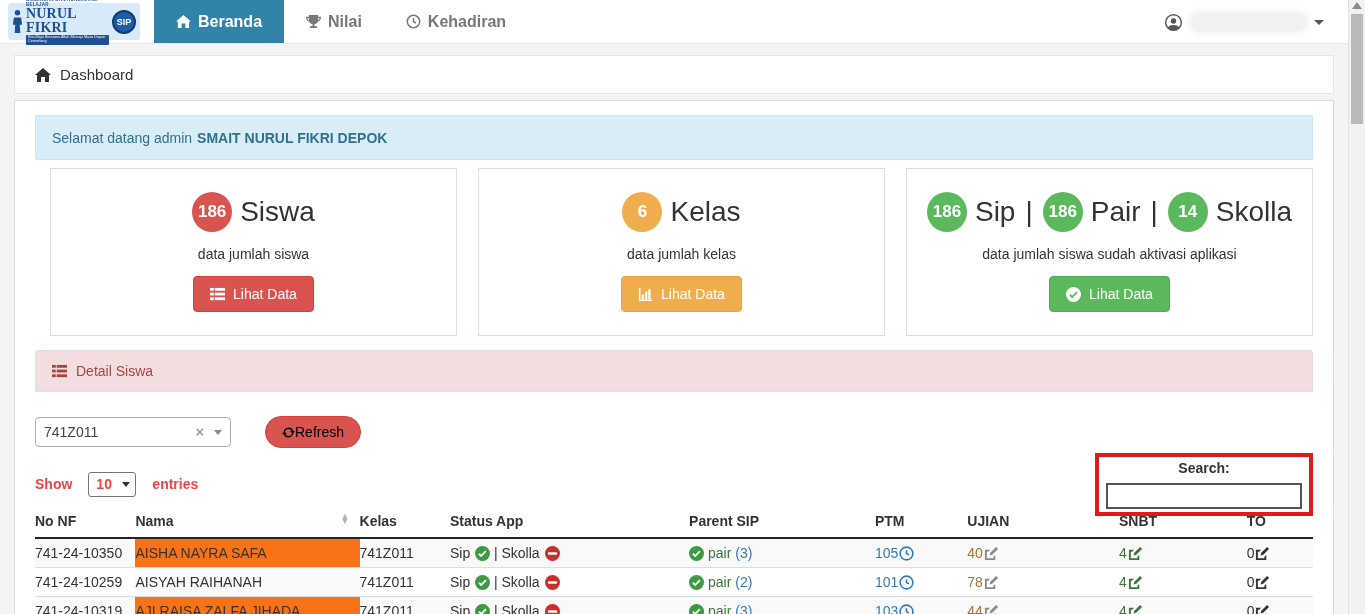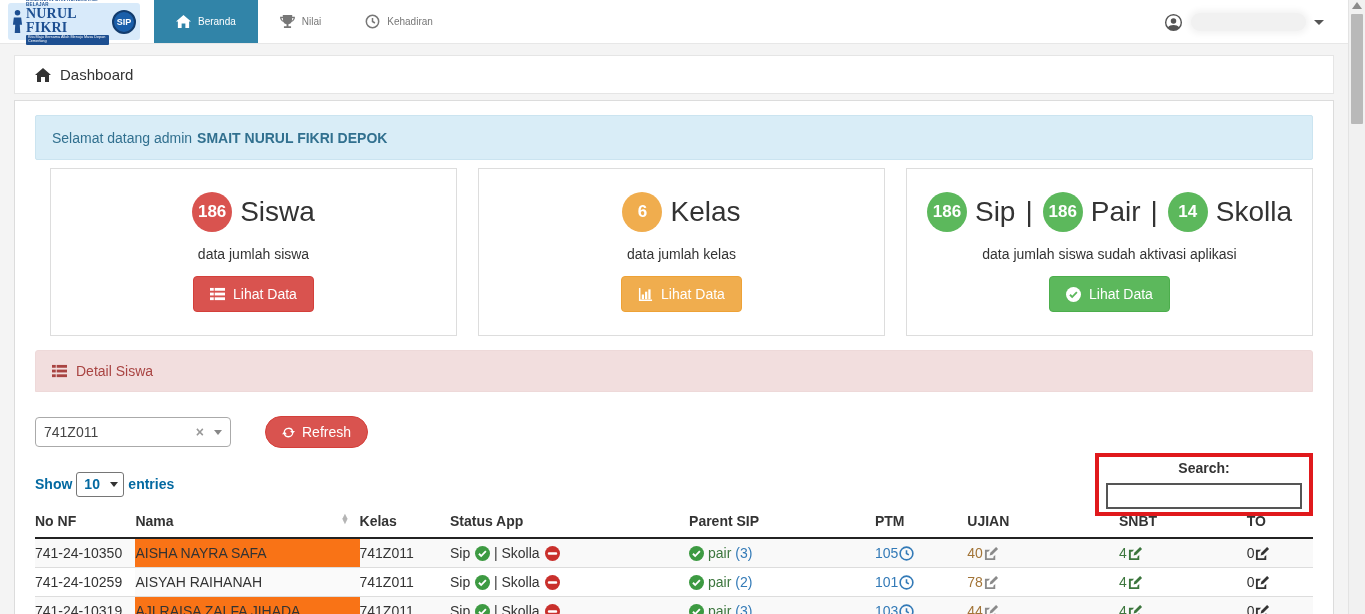--- a/index.html
+++ b/index.html
@@ -17,21 +17,21 @@
   
   .navbar { position:relative; height:44px; background:#ffffff; border-bottom:1px solid #e7e7e7; display:flex; align-items:stretch; }
   .brand { margin:3px 8px; width:132px; background:#d8eafa; border-radius:3px; display:flex; align-items:center; padding:2px 4px; gap:3px; }
   .brand-person { width:11px; height:26px; color:#1d4f91; flex:none; }
   .brand-mid { display:flex; flex-direction:column; line-height:1; }
   .brand-top { font-size:4.5px; color:#1d4f91; font-weight:bold; letter-spacing:.2px; }
   .brand-name { font-size:14px; font-weight:bold; color:#1d4f91; font-family:"Liberation Serif", serif; letter-spacing:.2px; }
   .brand-tag { font-size:3.8px; color:#fff; background:#1d4f91; padding:1px 2px; border-radius:1px; }
   .brand-badge { flex:none; width:24px; height:24px; border-radius:50%; background:#1b5faa; border:2px solid #123c6e; color:#fff; font-weight:bold; font-size:9px; display:flex; align-items:center; justify-content:center; }
   .nav-tabs { display:flex; align-items:stretch; margin-left:6px; }
-  .nav-tab { display:flex; align-items:center; gap:7px; padding:0 22px; color:#777; cursor:pointer; font-size:10px; }
+  .nav-tab { display:flex; align-items:center; gap:7px; padding:0 22px; color:#777; cursor:pointer; font-size:16px;font-weight:bold; }
   .nav-tab.active { background:#3184a8; color:#fff; }
   .nav-tab svg { width:15px; height:15px; }
   .nav-user { position:absolute; right:24px; top:0; height:44px; display:flex; align-items:center; gap:8px; }
   .user-icon { width:19px; height:19px; color:#555; }
   .user-blur { width:115px; height:18px; border-radius:9px; background:#f1f1f1; box-shadow:0 0 6px 3px #f3f3f3; }
   .caret-down { width:0; height:0; border-left:5px solid transparent; border-right:5px solid transparent; border-top:5px solid #555; }
 
   
   .content { padding:11px 14px 0 14px; }
   .content-header { background:#fff; border:1px solid #e5e5e5; height:39px; display:flex; align-items:center; gap:9px; padding:0 20px; font-size:15px; color:#333; }
@@ -58,26 +58,26 @@
 
   
   .detail-header { margin-top:14px; background:#f2dede; border:1px solid #eed9d9; color:#a94442; height:42px; display:flex; align-items:center; gap:9px; padding:0 16px; border-radius:3px 3px 0 0; }
   .detail-header svg { width:15px; height:15px; }
 
   .filter-row { margin-top:24px; display:flex; align-items:center; gap:34px; }
   .select2 { width:196px; height:30px; border:1px solid #aaa; border-radius:4px; background:#fff; display:flex; align-items:center; padding:0 8px; color:#444; cursor:pointer; }
   .select2 .sel-text { flex:1; }
   .select2 .clear-x { color:#999; font-weight:bold; margin-right:10px; cursor:pointer; }
   .select2 .sel-caret { width:0; height:0; border-left:4px solid transparent; border-right:4px solid transparent; border-top:5px solid #888; }
-  .btn-refresh { display:inline-flex; align-items:center; gap:7px; background:#d9534f; border:1px solid #d43f3a; color:#ffffff; font-size:14px; padding:7px 16px; border-radius:16px; cursor:pointer; }
+  .btn-refresh { display:inline-flex; align-items:center; background:#d9534f; border:1px solid #d43f3a; color:#000000; font-size:14px; padding:7px 16px; border-radius:16px; cursor:pointer; }
   .btn-refresh svg { width:13px; height:13px; }
 
   
   .controls-row { margin-top:16px; display:flex; align-items:center; justify-content:space-between; height:40px; }
-  .show-entries { display:flex; align-items:center; gap:4px; font-weight:bold; color:#0369a1; }
+  .show-entries { display:flex; align-items:center; gap:16px; font-weight:bold; color:#ef4444; }
   .len-select { width:48px; height:25px; border:1px solid #767676; border-radius:3px; background:#fff; display:flex; align-items:center; justify-content:space-between; padding:0 5px 0 7px; font-weight:bold; cursor:pointer; }
   .len-caret { width:0; height:0; border-left:4px solid transparent; border-right:4px solid transparent; border-top:5px solid #333; }
   .search-box { display:flex; align-items:center; gap:7px; border:4px solid #e0191c; padding:3px 7px;flex-direction:column; }
   .search-box label { font-weight:bold; color:#333; }
   .search-box input { width:196px; height:26px; border:2px solid #555; background:#fff; font-size:14px; padding:0 6px; outline:none; }
 
   
   table.datatable { width:100%; border-collapse:collapse; margin-top:2px; }
   table.datatable th { text-align:left; font-weight:bold; color:#333; padding:7px 6px 8px 0; border-bottom:2px solid #222; font-size:14px; cursor:pointer; position:relative; }
   table.datatable td { padding:6px 6px 6px 0; border-top:1px solid #ddd; font-size:14px; color:#333; }

